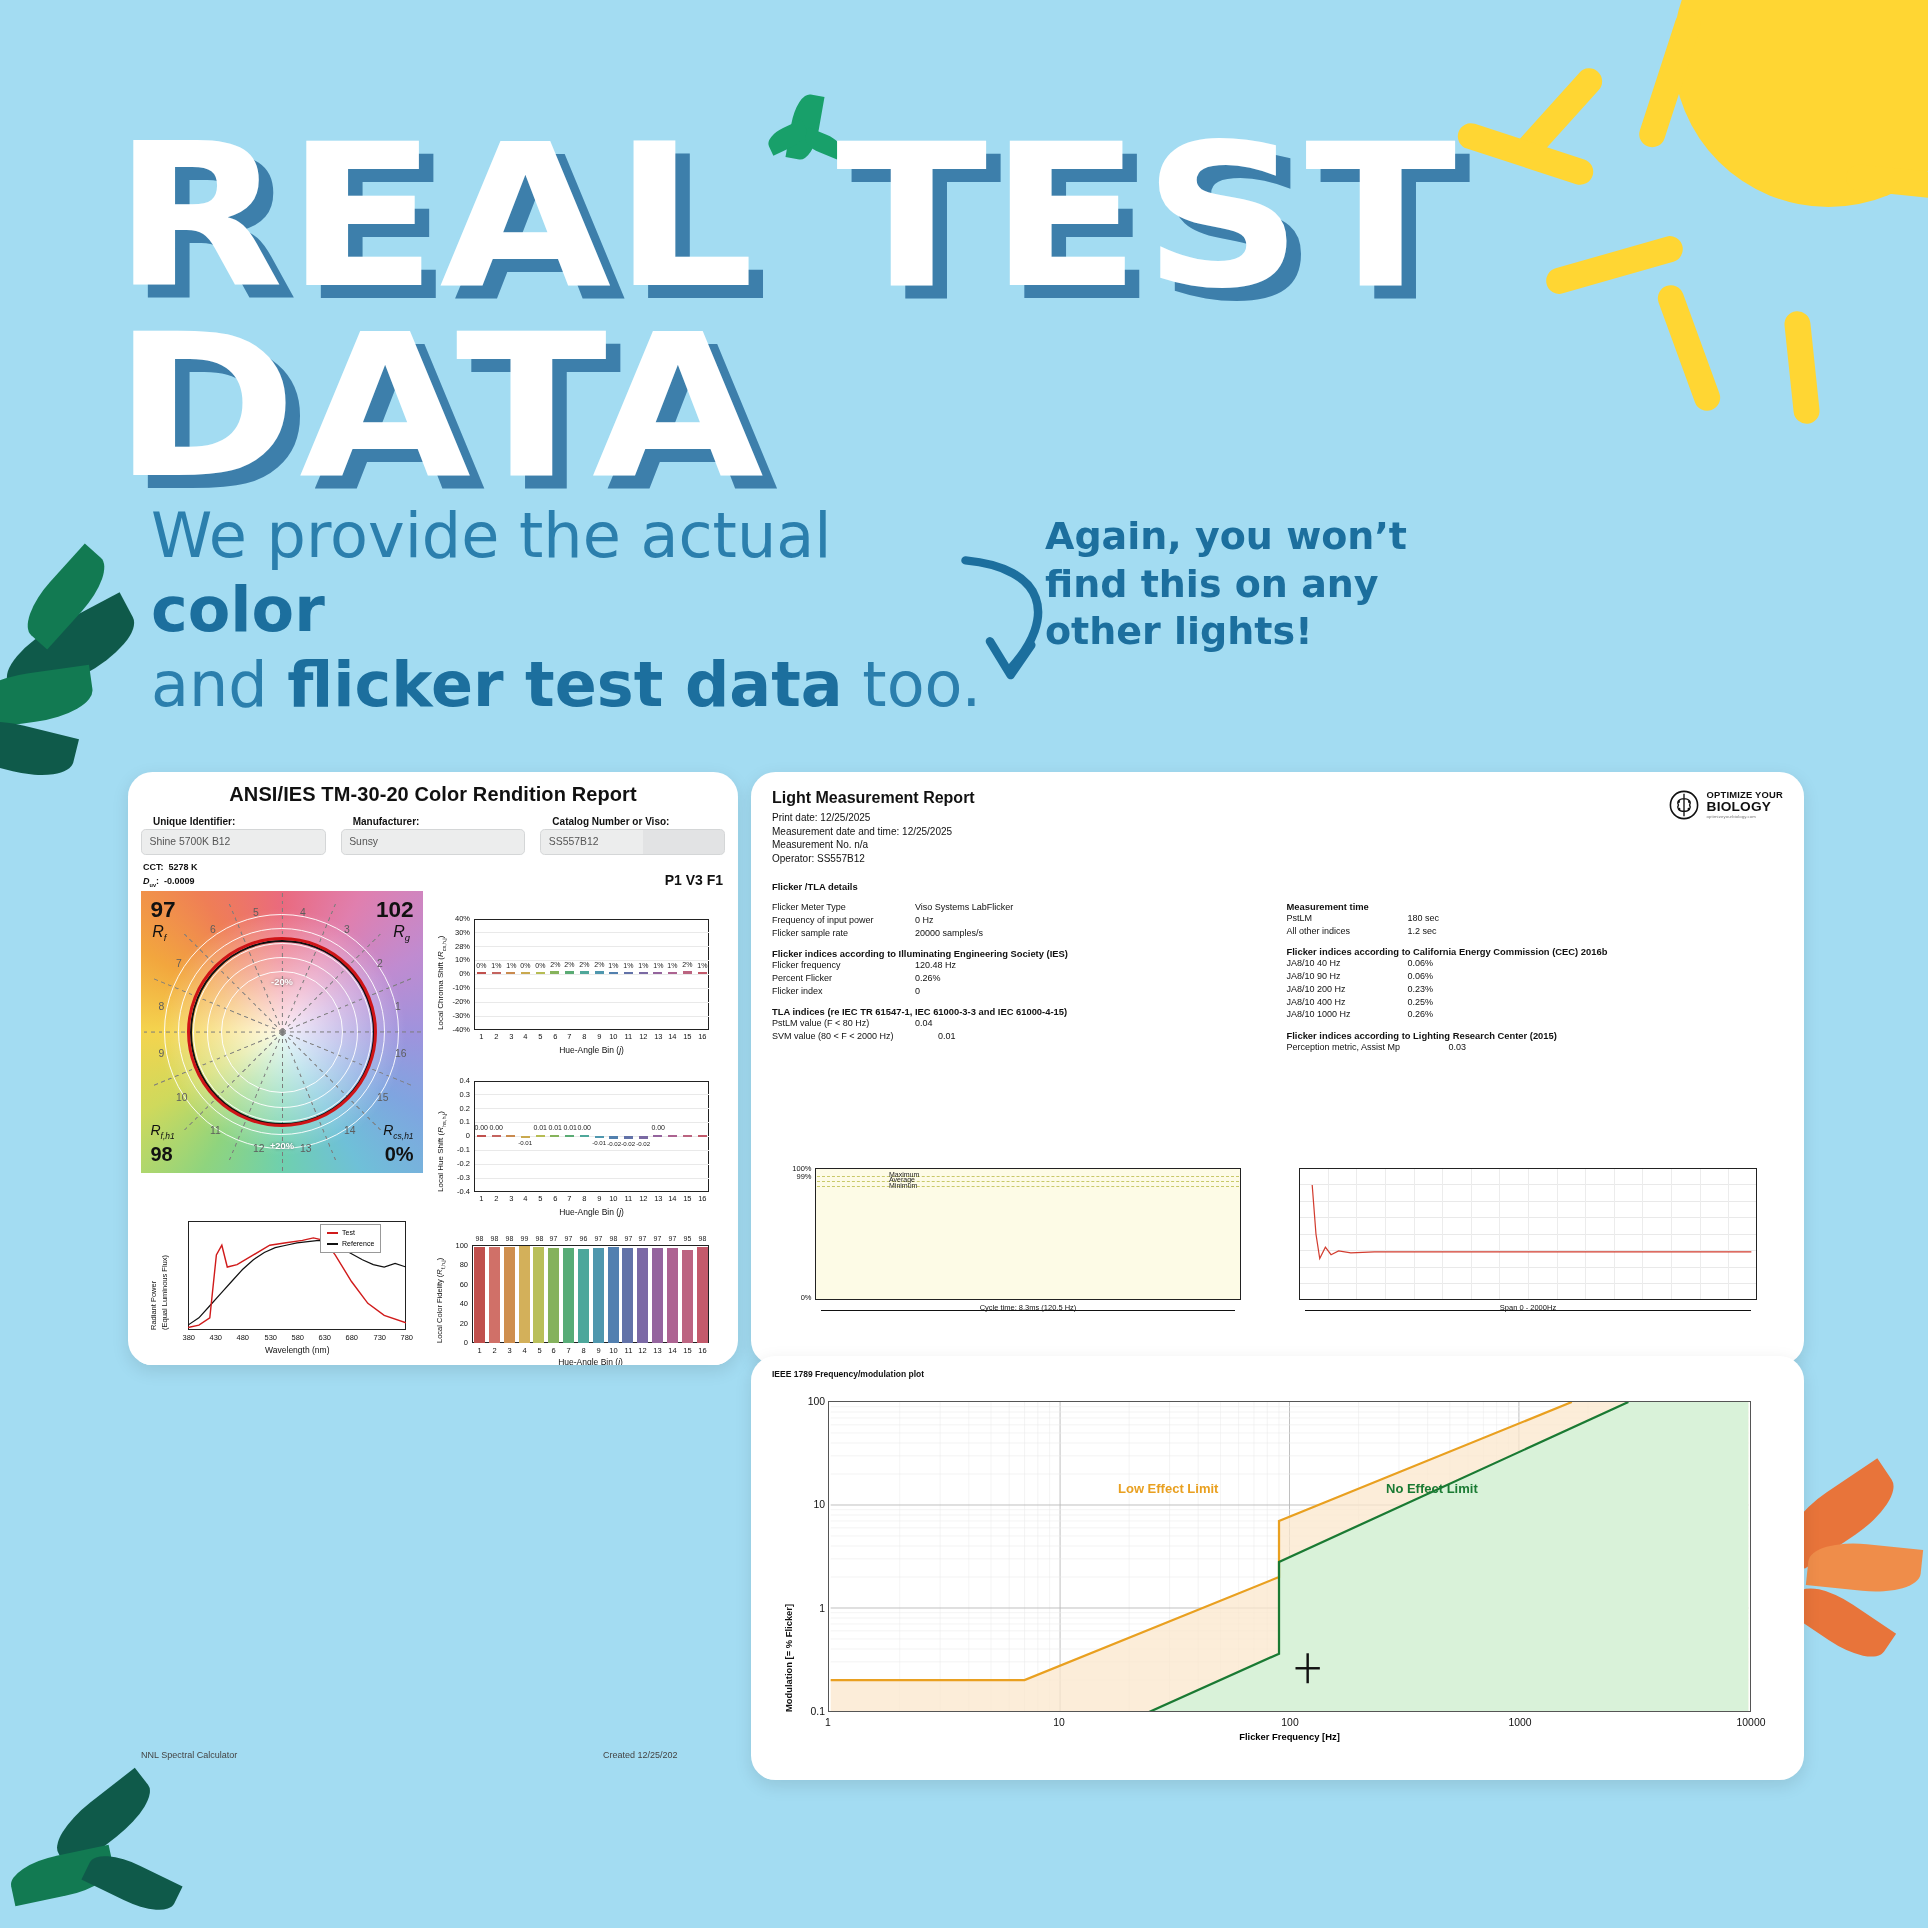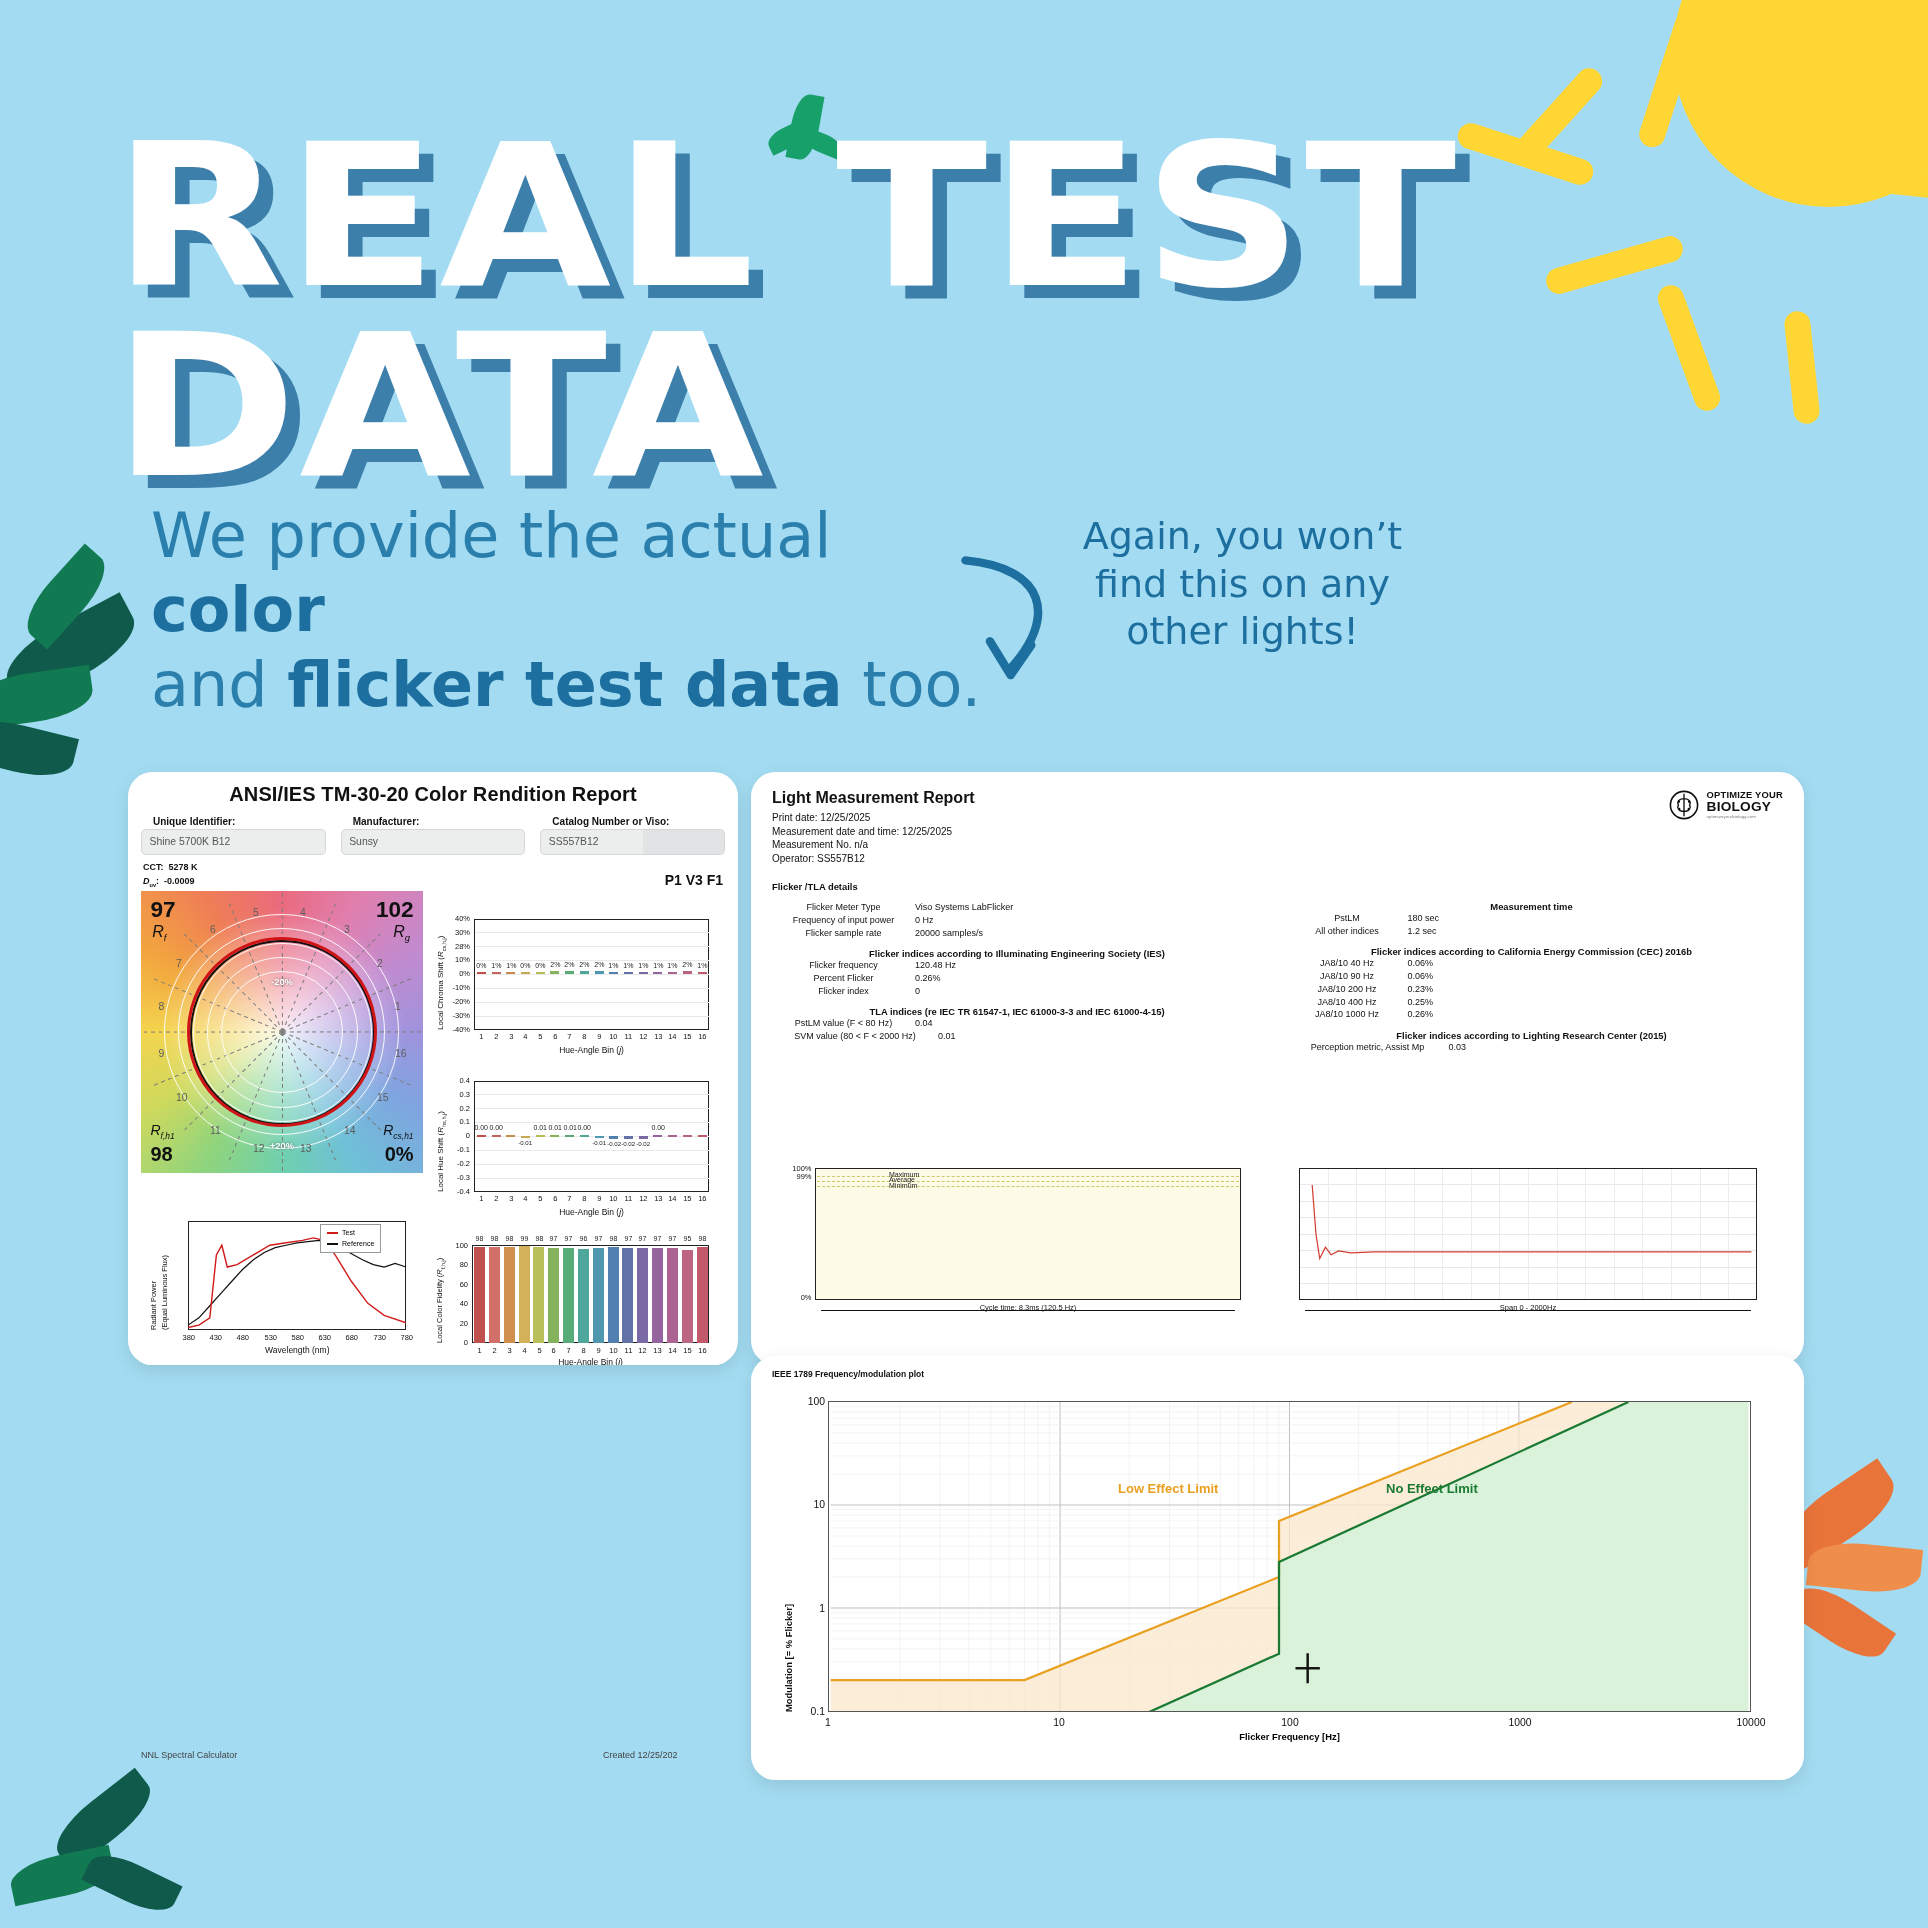--- a/index.html
+++ b/index.html
@@ -32,21 +32,21 @@
   
   .subhead{
     position:absolute; left:151px; top:499px; width:847px;
     font-size:62px; color:#2b7fad; line-height:1.2;
     font-family:"DejaVu Sans", sans-serif;
   }
   .subhead b{color:#1c6f9e;font-weight:bold;}
 
   .sidenote{
     position:absolute; left:1045px; top:513px; width:395px;
-    text-align:center; font-size:38px; font-weight:normal;
+    text-align:left; font-size:38px; font-weight:bold;
     color:#1c6f9e; line-height:1.25;
     font-family:"DejaVu Sans", sans-serif;
   }
 
   .arrow{position:absolute;left:956px;top:551px;width:113px;height:141px;}
 
   
   .card{
     position:absolute; background:#ffffff; border-radius:24.5px;
     box-shadow:0 5.6px 17px rgba(0,0,0,.10); overflow:hidden;
@@ -512,21 +512,21 @@
         <div class="logo-txt2">BIOLOGY</div>
         <div class="logo-txt3">optimizeyourbiology.com</div>
       </div>
     </div>
   </div>
 
   <div style="padding:15px 21px 0 21px;">
     <div class="sec-h">Flicker /TLA details</div>
   </div>
 
-  <div style="display:flex;gap:24.5px;padding:9.4px 21px 0 21px;text-align:center;">
+  <div style="display:flex;gap:24.5px;padding:9.4px 21px 0 21px;">
 
     <div style="width:490px;">
       <div>
         <div class="kv">
             <span class="k">Flicker Meter Type</span>
             <span class="v">Viso Systems LabFlicker</span>
           </div>
         <div class="kv">
             <span class="k">Frequency of input power</span>
             <span class="v">0 Hz</span>

